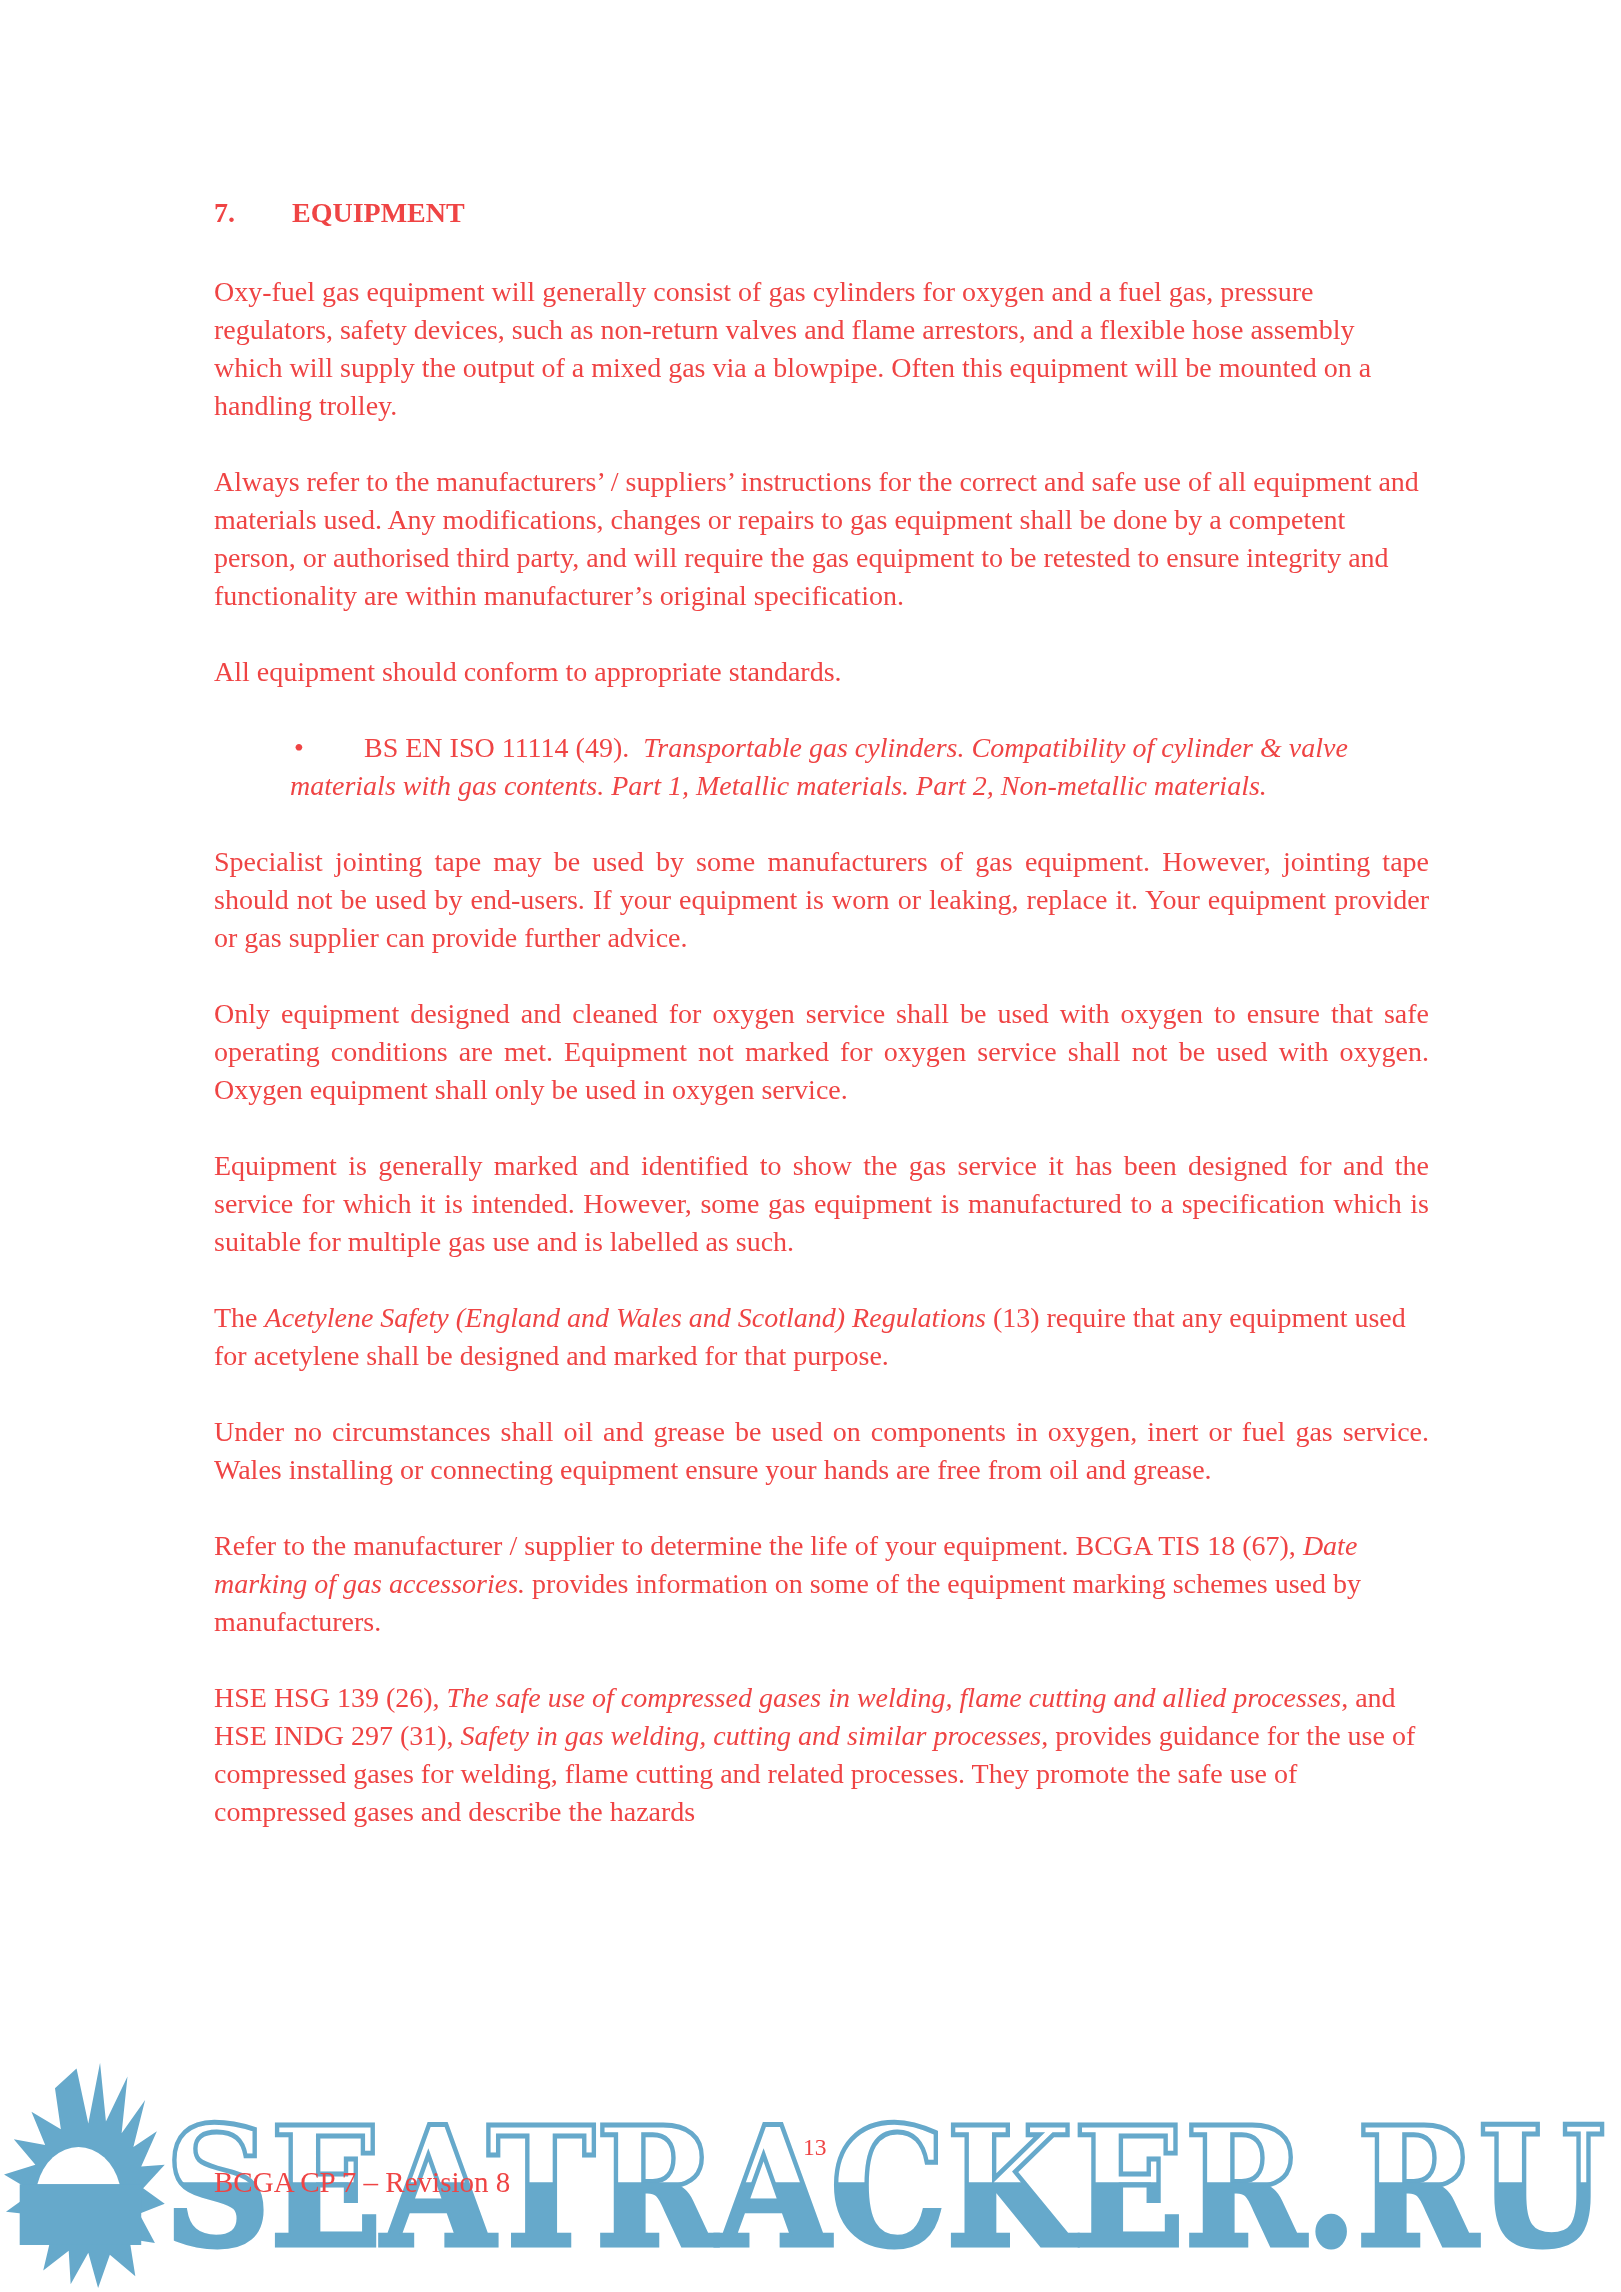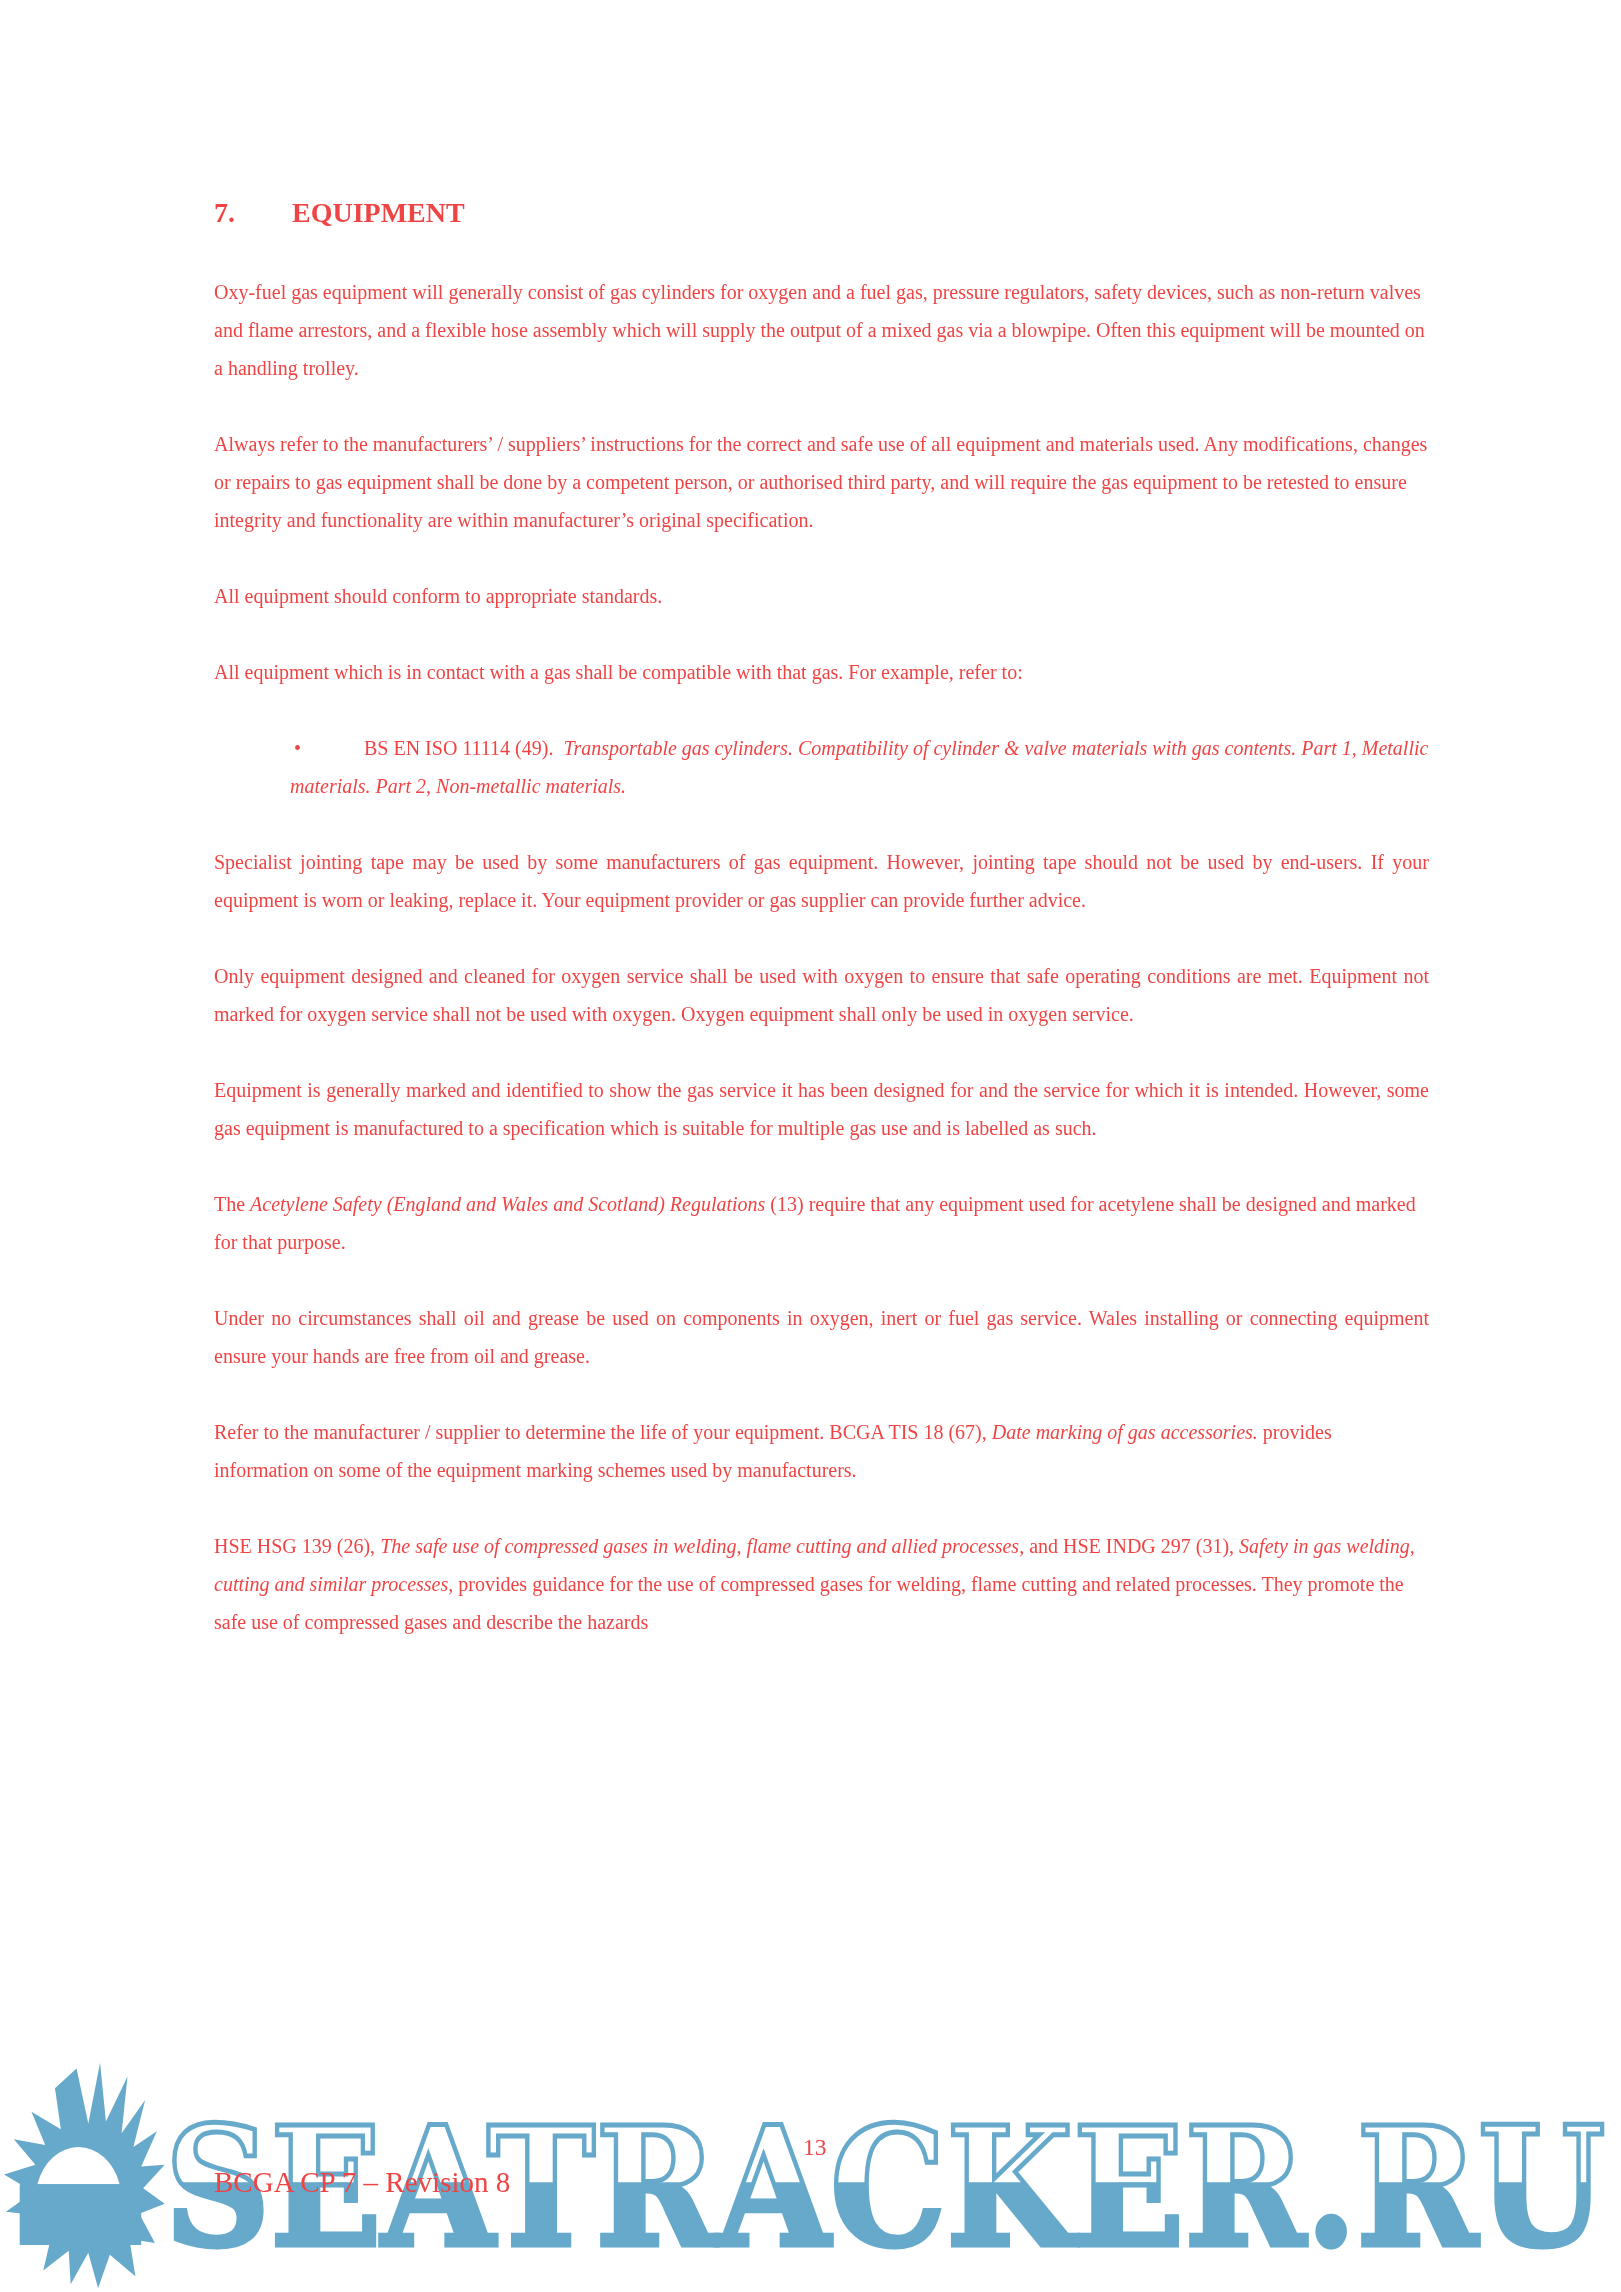--- a/index.html
+++ b/index.html
@@ -10,21 +10,21 @@
       color: #ef4444;
     }
     .heading {
       position: absolute; left: 214px; top: 194px;
       font-size: 28px; font-weight: bold; line-height: 37px;
       white-space: nowrap;
     }
     .heading .num { display: inline-block; width: 78px; }
     .body {
       position: absolute; left: 214px; top: 273px; width: 1215px;
-      font-size: 20px; line-height: 38px;
+      font-size: 28px; line-height: 38px;
     }
     .body p { margin: 0 0 38px 0; }
     .body p.justify { text-align: justify; text-align-last: left; }
     .bullet-list { margin: 0 0 38px 0; padding: 0; list-style: none; }
     .bullet-wrap { margin-left: 76px; }
     i, .it { font-style: italic; }
     .footer-left {
       position: absolute; left: 214px; top: 2170px;
       font-size: 29px; line-height: 25.5px; white-space: nowrap;
       z-index: 3;
@@ -44,21 +44,20 @@
 <div class="page">
 
   <div class="heading">
     <span class="num">7.</span><span>EQUIPMENT</span>
   </div>
 
   <div class="body">
     <p>Oxy-fuel gas equipment will generally consist of gas cylinders for oxygen and a fuel gas, pressure regulators, safety devices, such as non-return valves and flame arrestors, and a flexible hose assembly which will supply the output of a mixed gas via a blowpipe.  Often this equipment will be mounted on a handling trolley.</p>
     <p>Always refer to the manufacturers’ / suppliers’ instructions for the correct and safe use of all equipment and materials used.  Any modifications, changes or repairs to gas equipment shall be done by a competent person, or authorised third party, and will require the gas equipment to be retested to ensure integrity and functionality are within manufacturer’s original specification.</p>
     <p>All equipment should conform to appropriate standards.</p>
-    <p>All equipment which is in contact with a gas shall be compatible with that gas.  For example, refer to:</p>
 
     <div class="bullet-list">
       <div class="bullet-wrap" style="position:relative;">
         <span style="display:inline-block;width:74px;padding-left:3.9px;box-sizing:border-box;">•</span><span>BS EN ISO 11114 (49).</span>&nbsp; <span class="it">Transportable gas cylinders.  Compatibility of cylinder &amp; valve materials with gas contents.  Part 1, Metallic materials.  Part 2, Non-metallic materials.</span>
       </div>
     </div>
 
     <p class="justify">Specialist jointing tape may be used by some manufacturers of gas equipment.  However, jointing tape should not be used by end-users.  If your equipment is worn or leaking, replace it.  Your equipment provider or gas supplier can provide further advice.</p>
     <p class="justify">Only equipment designed and cleaned for oxygen service shall be used with oxygen to ensure that safe operating conditions are met.  Equipment not marked for oxygen service shall not be used with oxygen.  Oxygen equipment shall only be used in oxygen service.</p>
     <p class="justify">Equipment is generally marked and identified to show the gas service it has been designed for and the service for which it is intended.  However, some gas equipment is manufactured to a specification which is suitable for multiple gas use and is labelled as such.</p>

